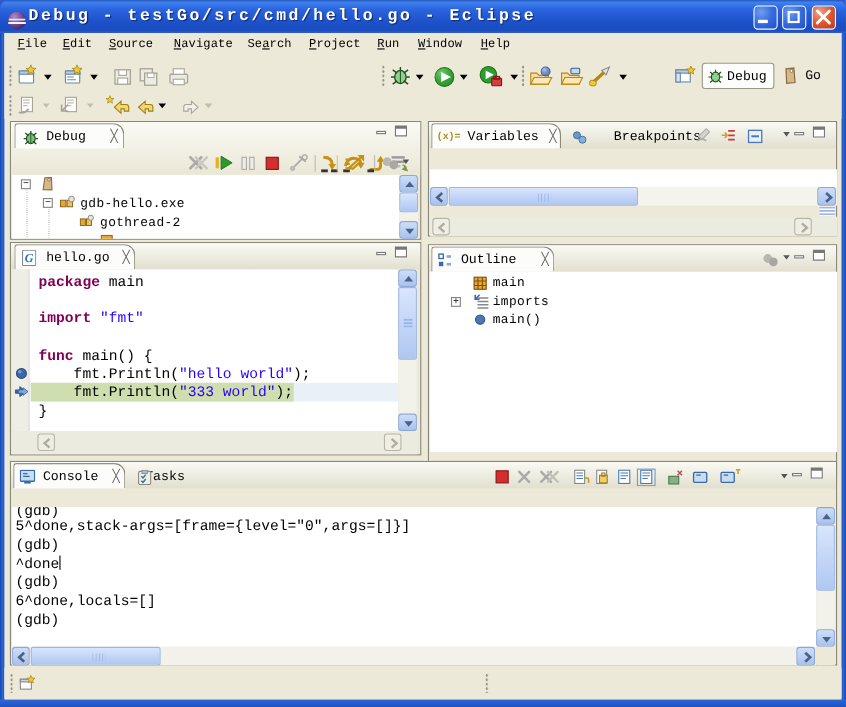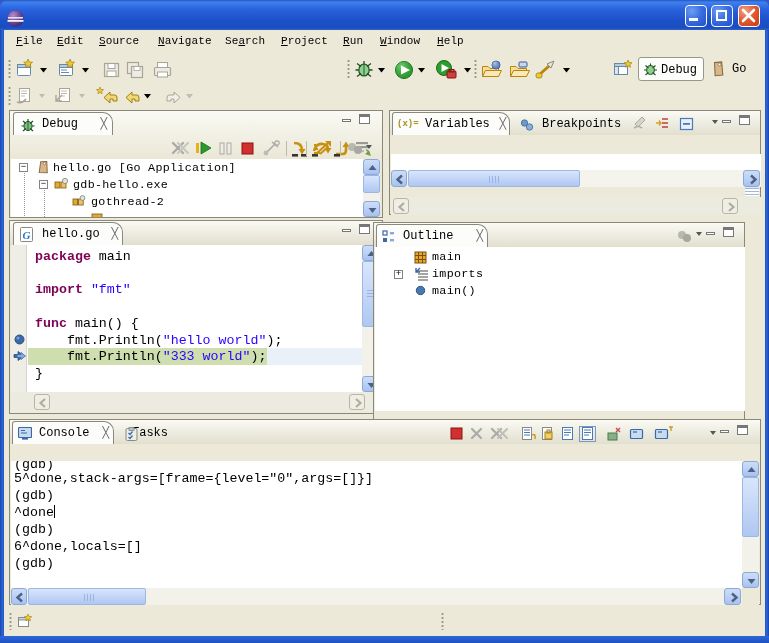--- a/index.html
+++ b/index.html
@@ -202,20 +202,21 @@
     <defs>
         <radialGradient id="eg" cx="0.35" cy="0.3" r="0.9">
       <stop offset="0" stop-color="#B58CC8"></stop>
           <stop offset="0.5" stop-color="#6A4898"></stop>
           <stop offset="1" stop-color="#2A1A55"></stop>
     </radialGradient>
       </defs>
     <rect x="1" y="7" width="15" height="1.6" fill="#E8E0F0"></rect>
     <rect x="0.5" y="10" width="16" height="1.8" fill="#F5F2FA"></rect>
   </svg>
+  <div class="ttl">Debug - testGo/src/cmd/hello.go - Eclipse</div>
   <div class="capbtn bmin" style="left:685px">
       <span style="left:3px;top:12px;width:9px;height:3px;background:#fff"></span>
     </div>
   <div class="capbtn bmax" style="left:711px">
       <span style="left:4px;top:4px;width:11px;height:11px;border:2px solid #fff"></span>
     </div>
   <div class="capbtn bclose" style="left:738px">
     <svg width="19" height="19" viewBox="0 0 19 19">
         <path d="M4 4 L15 15 M15 4 L4 15" stroke="#fff" stroke-width="2.6" stroke-linecap="round"></path>
       </svg>
@@ -286,21 +287,20 @@
     <path d="M10 16 L22 5 M14 16 L22 9" stroke="#C89010" stroke-width="2"></path>
     <path d="M19 3 L25 3 L25 9 Z" fill="#C89010"></path>
     <rect x="34" y="3" width="1" height="15" fill="#BDBAAC"></rect>
 
     <circle cx="46" cy="9" r="4" fill="#B8B8B0"></circle>
     <circle cx="52" cy="12" r="4" fill="#A8A8A0"></circle>
   </svg>
   <div class="dd" style="right:10px;top:34px;border-top-color:#555"></div>
 
   <div class="pwhite" style="left:1px;top:48px;width:352px;height:58px;"></div>
-  <div class="trow" style="left:43px;top:50px;">hello.go [Go Application]</div>
   <div class="trow" style="left:63px;top:67px;">gdb-hello.exe</div>
   <div class="trow" style="left:81px;top:84px;">gothread-2</div>
   <div class="expbox" style="left:9px;top:52px;">−</div>
   <div class="expbox" style="left:29px;top:69px;">−</div>
   <svg style="position:absolute;left:26px;top:49px" width="14" height="14" viewBox="0 0 14 14">
     <path d="M4 2 L10 1 L12 12 L4 13 Z" fill="#D8B88A" stroke="#8A6A40" stroke-width="1" transform="rotate(8 7 7)"></path>
     <circle cx="8.5" cy="3.5" r="1.2" fill="#fff" stroke="#8A6A40" stroke-width="0.8"></circle>
   </svg>
   <svg style="position:absolute;left:44px;top:66px" width="16" height="14" viewBox="0 0 16 14">
     <rect x="1" y="5" width="5" height="6" fill="#E8A830" stroke="#7A5A10" stroke-width="0.8"></rect>
@@ -338,21 +338,21 @@
   <div class="ptab" style="left:2px;width:118px;">
     <span style="position:absolute;left:4px;top:6px;font-size:9px;font-weight:bold;color:#A89020">(x)=</span>
     <span style="margin-left:26px">Variables</span>
     <span style="position:absolute;right:3px;top:4px;color:#666;font-size:11px">╳</span>
   </div>
   <div class="ptab2" style="left:126px;width:110px;">
     <svg style="position:absolute;left:4px;top:5px" width="14" height="12">
         <circle cx="4.5" cy="4" r="3.2" fill="#6A9AC8" stroke="#3A6A98" stroke-width="0.8"></circle>
         <circle cx="9.5" cy="8" r="3.2" fill="#88B0D8" stroke="#3A6A98" stroke-width="0.8"></circle>
       </svg>
-    <span style="margin-left:20px">Breakpoints</span>
+    <span style="margin-left:36px">Breakpoints</span>
   </div>
 
   <svg style="position:absolute;left:242px;top:4px" width="78" height="17" viewBox="0 0 78 17">
     <path d="M3 9 L10 2 L13 5 L6 12 Z" fill="#D8D5C8" stroke="#AAA" stroke-width="1"></path>
     <path d="M2 13 Q6 10 10 13" fill="none" stroke="#AAA" stroke-width="1.6"></path>
     <path d="M30 4 L36 4 M30 8 L36 8 M30 12 L36 12" stroke="#C04040" stroke-width="1.6"></path>
     <path d="M24 8 L29 8 M27 5.5 L29 8 L27 10.5" stroke="#D8A020" stroke-width="1.4" fill="none"></path>
     <rect x="48.5" y="3.5" width="12" height="11" fill="#E8F0F8" stroke="#4A7AB8" stroke-width="1.2"></rect>
     <rect x="51" y="8" width="7" height="1.8" fill="#4A7AB8"></rect>
   </svg>
@@ -447,21 +447,21 @@
 
   <div style="position:absolute;left:1px;top:171px;width:368px;height:21px;background:#ECEBE0;"></div>
   <div class="dsbtn" style="left:24px;top:173px;width:16px;height:16px;"><svg width="16" height="16">
         <path d="M10 4 L5.5 8 L10 12" fill="none" stroke="#B0AD9C" stroke-width="2.2"></path>
       </svg></div>
   <div class="dsbtn" style="left:339px;top:173px;width:16px;height:16px;"><svg width="16" height="16">
         <path d="M6 4 L10.5 8 L6 12" fill="none" stroke="#B0AD9C" stroke-width="2.2"></path>
       </svg></div>
 </div>
 
-<div class="panel" id="outlinepanel" style="left:373px;top:222px;width:372px;height:210px;">
+<div class="panel" id="outlinepanel" style="left:389px;top:222px;width:372px;height:210px;">
   <div class="ptabrow" style="height:24px"></div>
   <div class="ptab" style="left:2px;width:112px;">
     <svg style="position:absolute;left:5px;top:5px" width="13" height="13" viewBox="0 0 13 13">
       <rect x="1" y="1" width="4" height="4" fill="#fff" stroke="#3A68A8" stroke-width="1.2"></rect>
       <rect x="1" y="8" width="4" height="4" fill="#3A68A8"></rect>
       <rect x="8" y="2" width="4" height="2.4" fill="#88AAD8"></rect>
       <rect x="8" y="9" width="4" height="2.4" fill="#88AAD8"></rect>
     </svg>
     <span style="margin-left:20px">Outline</span>
     <span style="position:absolute;right:4px;top:4px;color:#666;font-size:11px">╳</span>

